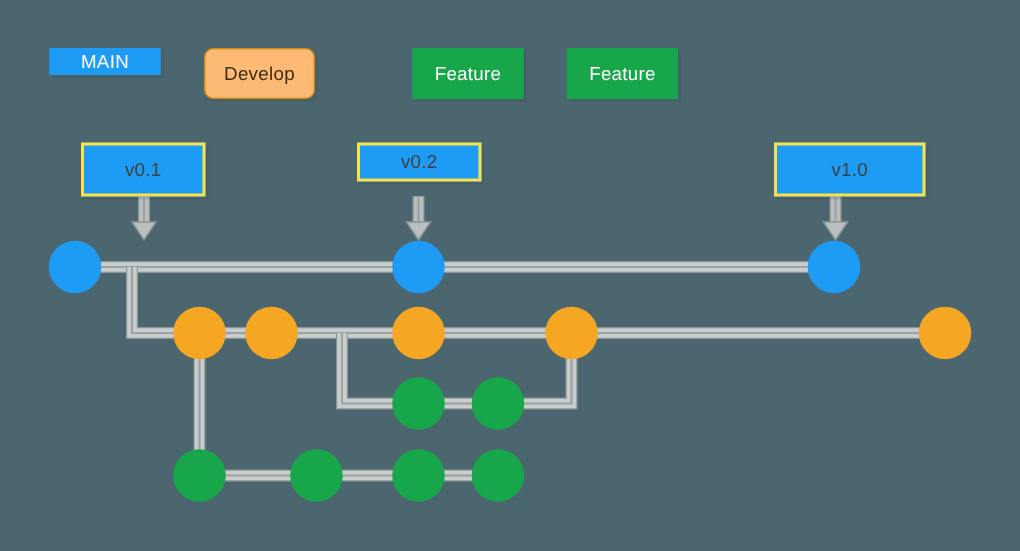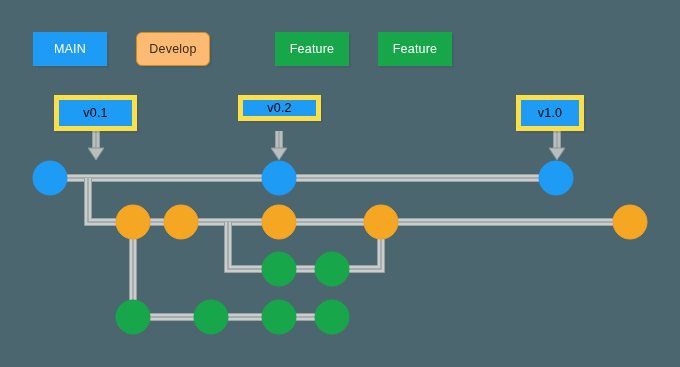--- a/index.html
+++ b/index.html
@@ -51,22 +51,22 @@
   }
   .box.feature-box {
     background: #17a74a;
     color: #ffffff;
     border: 1px solid #17a74a;
     box-shadow: 2px 2px 0 rgba(40,70,80,0.18);
     margin-left: 36px;
   }
   .box.tag-box {
     background: #1e9cf5;
-    color: #000000;
-    border: 5px solid #fde047;
+    color: #404040;
+    border: 2px solid #fde047;
     box-shadow: 2px 2px 0 rgba(40,70,80,0.16);
     font-size: 12.5px;
   }
 </style>
 </head>
 <body>
 
 <div id="stage">
 
   <svg id="graph" viewBox="0 0 680 367" xmlns="http://www.w3.org/2000/svg">
@@ -145,38 +145,38 @@
         <circle cx="279" cy="269" r="17" fill="#17a74a" stroke="#17a74a" stroke-width="1"></circle>
         <circle cx="332" cy="269" r="17" fill="#17a74a" stroke="#17a74a" stroke-width="1"></circle>
         <circle cx="133" cy="317" r="17" fill="#17a74a" stroke="#17a74a" stroke-width="1"></circle>
         <circle cx="211" cy="317" r="17" fill="#17a74a" stroke="#17a74a" stroke-width="1"></circle>
         <circle cx="279" cy="317" r="17" fill="#17a74a" stroke="#17a74a" stroke-width="1"></circle>
         <circle cx="332" cy="317" r="17" fill="#17a74a" stroke="#17a74a" stroke-width="1"></circle>
       </g>
   </svg>
 
   <div id="legend-layer">
-      <div class="box main-box" style="left: 33px; top: 32px; width: 74px; height: 34px;">
+      <div class="box main-box" style="left: 33px; top: 32px; width: 74px; height: 18px;">
         <span>MAIN</span>
       </div>
       <div class="box develop-box" style="left: 136px; top: 32px; width: 74px; height: 34px;">
         <span>Develop</span>
       </div>
       <div class="box feature-box" style="left: 239px; top: 32px; width: 74px; height: 34px;">
         <span>Feature</span>
       </div>
       <div class="box feature-box" style="left: 342px; top: 32px; width: 74px; height: 34px;">
         <span>Feature</span>
       </div>
     </div>
   <div id="tag-layer">
       <div class="box tag-box" style="left: 54px; top: 95px; width: 83px; height: 36px;">
         <span>v0.1</span>
       </div>
       <div class="box tag-box" style="left: 238px; top: 95px; width: 83px; height: 26px;">
         <span>v0.2</span>
       </div>
-      <div class="box tag-box" style="left: 516px; top: 95px; width: 68px; height: 36px;">
+      <div class="box tag-box" style="left: 516px; top: 95px; width: 101px; height: 36px;">
         <span>v1.0</span>
       </div>
     </div>
 
 </div>
 
 </body></html>

